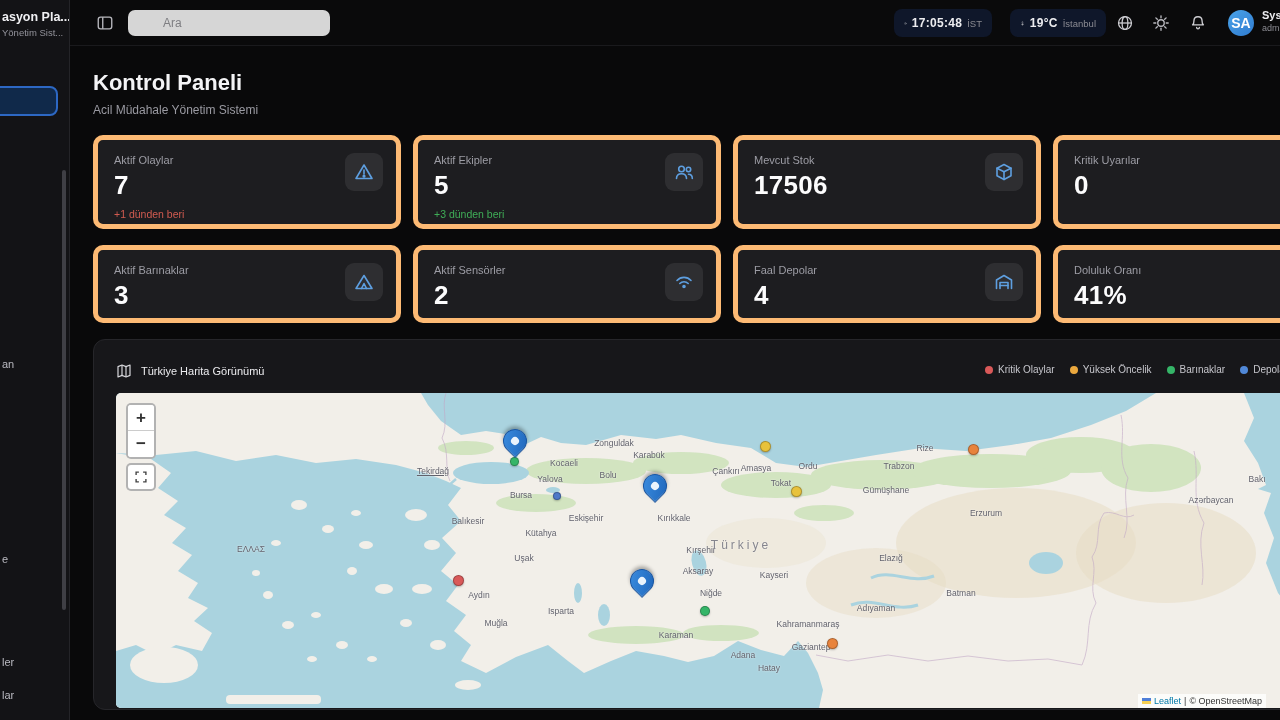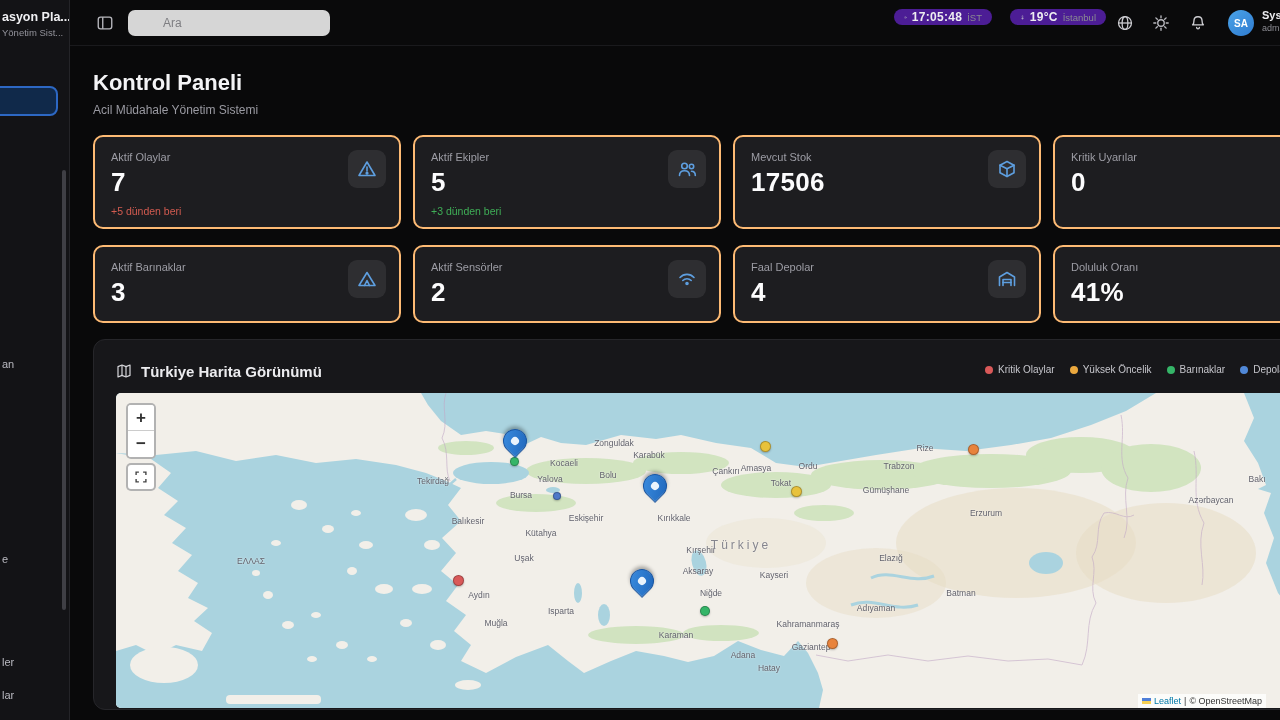--- a/index.html
+++ b/index.html
@@ -11,46 +11,46 @@
   .sb-sub   { position:absolute; left:2px; top:27px; font-size:9.5px; color:#93939b; white-space:nowrap; }
   .sb-selected { position:absolute; left:-22px; top:86px; width:80px; height:30px; border:2px solid #2d68c4; background:#102richard primero644;background:#10294a; border-radius:8px; }
   .sb-frag { position:absolute; left:2px; font-size:11px; color:#b9b9c0; white-space:nowrap; }
   .sb-thumb { position:absolute; right:3px; top:170px; width:4px; height:440px; background:#3f3f45; border-radius:2px; }
 
   
   .topbar { position:absolute; left:70px; top:0; width:1210px; height:46px; background:#0a0a0b; border-bottom:1px solid #1a1a1d; z-index:4; }
   .tb-toggle { position:absolute; left:26px; top:14px; width:18px; height:18px; }
   .tb-search { position:absolute; left:58px; top:10px; width:202px; height:26px; background:#d6d6d6; border:none; border-radius:7px; padding-left:35px; font-size:12px; color:#333; outline:none; font-family:"Liberation Sans",sans-serif; }
   .tb-search::placeholder { color:#7e7e82; }
-  .chip { position:absolute; top:9px; height:16px; background:#4c1d95; border-radius:8px; display:flex; align-items:center; padding:0 10px; gap:5px;text-align:center; }
+  .chip { position:absolute; top:9px; height:28px; background:#0f172a; border-radius:8px; display:flex; align-items:center; padding:0 10px; gap:5px;text-align:center; }
   .chip-main { font-size:12px; font-weight:bold; color:#ededf0; letter-spacing:.3px; }
   .chip-sub  { font-size:9.5px; color:#8b8b92; }
   .tb-icon { position:absolute; top:14px; width:18px; height:18px; cursor:pointer; }
-  .tb-avatar { position:absolute; left:1158px; top:10px; width:26px; height:26px; border-radius:50%; background:linear-gradient(140deg,#4aa3e8,#2f7bd0); color:#fff; font-size:10px; font-weight:bold; display:flex; align-items:center; justify-content:center; }
+  .tb-avatar { position:absolute; left:1158px; top:10px; width:26px; height:26px; border-radius:50%; background:linear-gradient(140deg,#4aa3e8,#2f7bd0); color:#fff; font-size:14px; font-weight:bold; display:flex; align-items:center; justify-content:center; }
   .tb-user { position:absolute; left:1192px; top:9px; white-space:nowrap; }
   .tb-user-name { font-size:11px; font-weight:bold; color:#ededf0; }
   .tb-user-role { font-size:9px; color:#8b8b92; margin-top:2px; }
 
   
   .main { position:absolute; left:70px; top:46px; width:1331px; height:674px; background:#09090a; padding:24px 0 0 23px; }
   .page-title { font-size:22px; font-weight:bold; color:#f4f4f6; }
   .page-sub { font-size:12px; color:#9a9aa2; margin-top:7px; }
 
   .stats-grid { margin-top:18px; display:grid; grid-template-columns:repeat(4,308px); column-gap:12px; row-gap:16px; }
-  .stat-card { position:relative; background:#1d1d20; border:2px solid #fdba74; border-radius:10px; padding:14px 16px; height:94px; }
+  .stat-card { position:relative; background:#1d1d20; border:5px solid #fdba74; border-radius:10px; padding:14px 16px; height:94px; }
   .stat-card:nth-child(n+5) { height:78px; }
   .stat-label { font-size:11px; color:#9d9da5; }
   .stat-value { font-size:26px; font-weight:bold; color:#fcfcfd; margin-top:4px; letter-spacing:.3px; }
   .stat-delta { font-size:10.5px; margin-top:7px; }
   .stat-icon-box { position:absolute; right:13px; top:13px; width:38px; height:38px; border-radius:9px; background:rgba(255,255,255,.08); display:flex; align-items:center; justify-content:center; }
 
   
   .map-panel { position:relative; margin-top:16px; width:1288px; height:371px; background:#17171a; border:1px solid #26262a; border-radius:12px; padding:20px 22px 0 22px; }
   .map-header { display:flex; align-items:center; gap:9px; height:22px; }
-  .map-title { font-size:15px; font-weight:bold; color:#ececef; }
+  .map-title { font-size:11px; font-weight:normal; color:#ececef; }
   .map-legend { position:absolute; left:891px; top:24px; display:flex; gap:15px; align-items:center; }
   .legend-item { display:flex; align-items:center; gap:5px; }
   .legend-dot { width:8px; height:8px; border-radius:50%; }
   .legend-label { font-size:10px; color:#c6c6cc; white-space:nowrap; }
 
   .map-canvas { position:relative; margin-top:11px; width:1244px; height:315px; background:#aad3df; border-radius:5px; overflow:hidden; }
   .map-canvas svg.geo { position:absolute; left:0; top:0; }
   .map-label { position:absolute; transform:translate(-50%,-50%); font-size:8.5px; color:#62626c; white-space:nowrap; text-shadow:0 0 2px rgba(255,255,255,.8); }
   .map-label.big { font-size:12px; letter-spacing:3px; color:#85858d; }
   .mdot { position:absolute; border-radius:50%; border:1px solid rgba(0,0,0,.25); box-shadow:0 1px 2px rgba(0,0,0,.25); }
@@ -137,21 +137,21 @@
 </div>
 
 <div class="main">
   <div class="page-title">Kontrol Paneli</div>
   <div class="page-sub">Acil Müdahale Yönetim Sistemi</div>
 
   <div class="stats-grid" id="stats-grid">
   <div class="stat-card">
     <div class="stat-label">Aktif Olaylar</div>
     <div class="stat-value">7</div>
-    <div class="stat-delta" style="color: rgb(210, 91, 80);">+5 dünden beri</div>
+    <div class="stat-delta" style="color: rgb(210, 91, 80);">+1 dünden beri</div>
     <div class="stat-icon-box">
           <svg class="ico" width="20" height="20" viewBox="0 0 20 20" fill="none" stroke="#5e9fe0" stroke-width="1.6" stroke-linecap="round" stroke-linejoin="round">
             <path d="M10 3 L18 16.5 H2 Z"></path>
             <line x1="10" y1="8" x2="10" y2="12"></line>
             <circle cx="10" cy="14.2" r="0.8" fill="#5e9fe0"></circle>
           </svg>
         </div>
   </div>
 
   <div class="stat-card">
@@ -350,21 +350,21 @@
         <svg width="14" height="14" viewBox="0 0 20 20" fill="none" stroke="#444" stroke-width="2">
             <path d="M3 7 V3 H7 M13 3 H17 V7 M17 13 V17 H13 M7 17 H3 V13"></path>
           </svg>
       </div>
       <div class="lf-attr">
         <span class="flag"></span>
         <span class="lf-link">Leaflet</span>
         <span>|</span>
         <span>© OpenStreetMap</span>
       </div>
-    <div class="map-label" style="left: 317px; top: 88px;">Tekirdağ</div>
+    <div class="map-label" style="left: 317px; top: 78px; text-decoration: underline;">Tekirdağ</div>
         <div class="map-label" style="left: 448px; top: 70px;">Kocaeli</div>
         <div class="map-label" style="left: 434px; top: 86px;">Yalova</div>
         <div class="map-label" style="left: 405px; top: 102px;">Bursa</div>
         <div class="map-label" style="left: 352px; top: 128px;">Balıkesir</div>
         <div class="map-label" style="left: 470px; top: 125px;">Eskişehir</div>
         <div class="map-label" style="left: 425px; top: 140px;">Kütahya</div>
         <div class="map-label" style="left: 408px; top: 165px;">Uşak</div>
         <div class="map-label" style="left: 363px; top: 202px;">Aydın</div>
         <div class="map-label" style="left: 380px; top: 230px;">Muğla</div>
         <div class="map-label" style="left: 445px; top: 218px;">Isparta</div>
@@ -387,21 +387,21 @@
         <div class="map-label" style="left: 809px; top: 55px;">Rize</div>
         <div class="map-label" style="left: 870px; top: 120px;">Erzurum</div>
         <div class="map-label" style="left: 775px; top: 165px;">Elazığ</div>
         <div class="map-label" style="left: 682px; top: 231px; padding-left: 20px;">Kahramanmaraş</div>
         <div class="map-label" style="left: 695px; top: 254px;">Gaziantep</div>
         <div class="map-label" style="left: 760px; top: 215px;">Adıyaman</div>
         <div class="map-label" style="left: 653px; top: 275px;">Hatay</div>
         <div class="map-label" style="left: 845px; top: 200px;">Batman</div>
         <div class="map-label" style="left: 1095px; top: 107px;">Azərbaycan</div>
         <div class="map-label" style="left: 1141px; top: 86px;">Bakı</div>
-        <div class="map-label" style="left: 135px; top: 168px;">ΕΛΛΑΣ</div>
+        <div class="map-label" style="left: 135px; top: 156px;">ΕΛΛΑΣ</div>
         <div class="map-label big" style="left: 625px; top: 152px;">Türkiye</div>
         <div class="mdot" style="height: 9px; width: 9px; background: rgb(53, 181, 104); left: 393.5px; top: 63.5px;"></div>
         <div class="mdot" style="height: 10px; width: 10px; background: rgb(53, 181, 104); left: 584px; top: 213px;"></div>
         <div class="mdot" style="height: 8px; width: 8px; background: rgb(78, 120, 200); left: 437px; top: 99px;"></div>
         <div class="mdot" style="height: 11px; width: 11px; background: rgb(217, 89, 89); left: 336.5px; top: 181.5px;"></div>
         <div class="mdot" style="height: 11px; width: 11px; background: rgb(232, 194, 60); left: 643.5px; top: 47.5px;"></div>
         <div class="mdot" style="height: 11px; width: 11px; background: rgb(232, 194, 60); left: 674.5px; top: 92.5px;"></div>
         <div class="mdot" style="height: 11px; width: 11px; background: rgb(232, 131, 60); left: 851.5px; top: 50.5px;"></div>
         <div class="mdot" style="height: 11px; width: 11px; background: rgb(232, 131, 60); left: 710.5px; top: 244.5px;"></div>
         <div class="pin" style="left: 387px; top: 36px;"></div>

